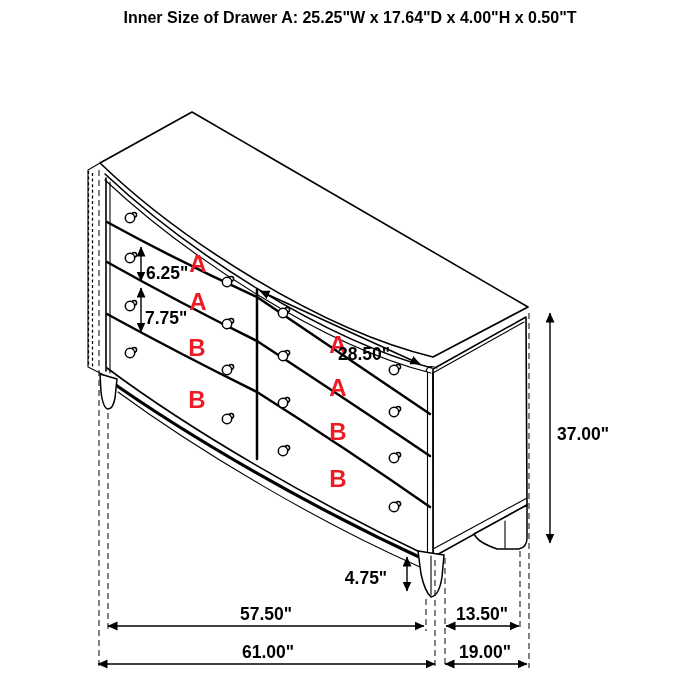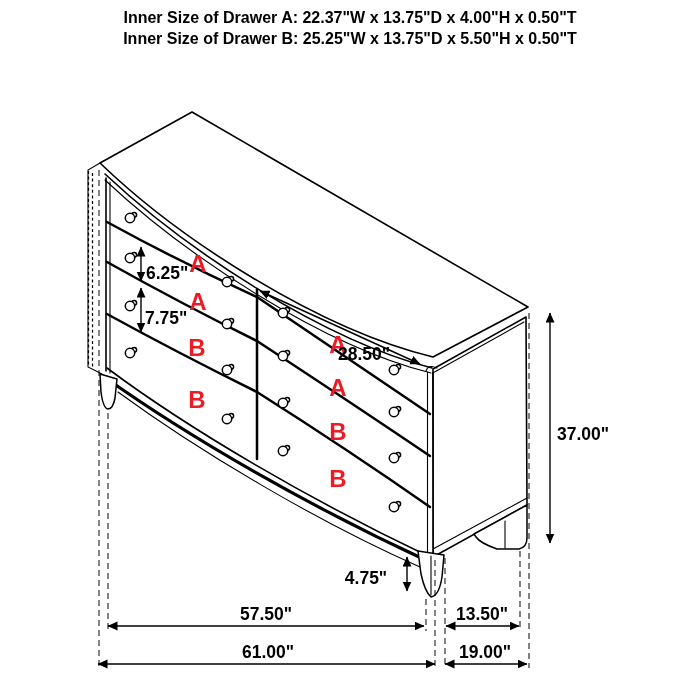--- a/index.html
+++ b/index.html
@@ -31,22 +31,21 @@
     font-size:24px; text-anchor:middle;
   }
   .mid { text-anchor:middle; }
 </style>
 </head>
 <body>
 
 <div class="screen">
 
   <div class="header">
-    <div>Inner Size of Drawer A: 22.37"W x 13.75"D x 4.00"H x 0.50"T</div>
-    <div>Inner Size of Drawer B: 25.25"W x 13.75"D x 5.50"H x 0.50"T</div>
+    <div>Inner Size of Drawer A: 25.25"W x 17.64"D x 4.00"H x 0.50"T</div>
   </div>
 
   <svg class="drawing" width="700" height="700" viewBox="0 0 700 700">
     <defs>
       <marker id="ahE" markerUnits="userSpaceOnUse" markerWidth="12" markerHeight="10" refX="9.5" refY="4.5" orient="auto">
         <path d="M0,0 L10,4.5 L0,9 Z" fill="#000"></path>
       </marker>
       <marker id="ahS" markerUnits="userSpaceOnUse" markerWidth="12" markerHeight="10" refX="9.5" refY="4.5" orient="auto-start-reverse">
         <path d="M0,0 L10,4.5 L0,9 Z" fill="#000"></path>
       </marker>

